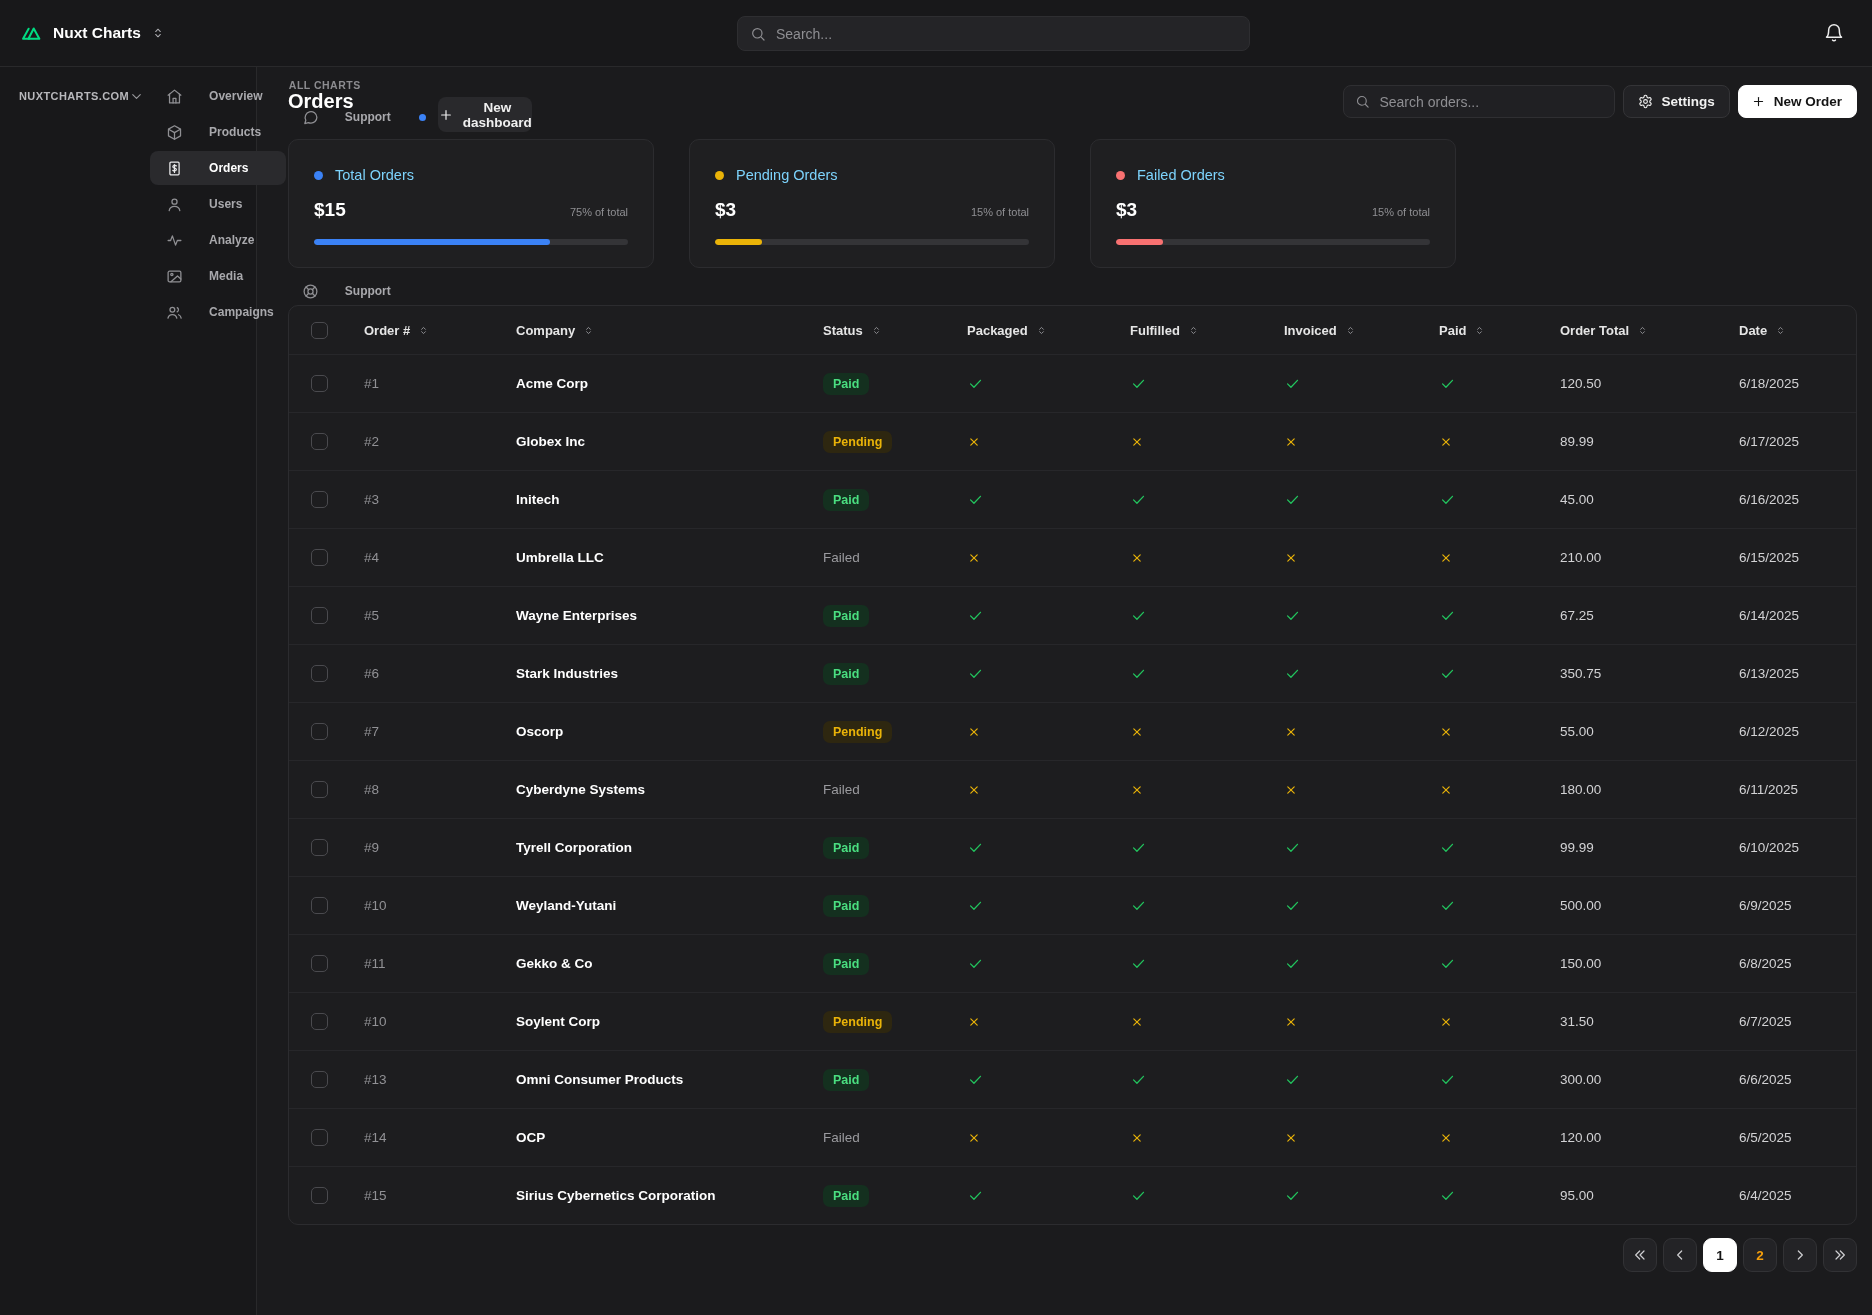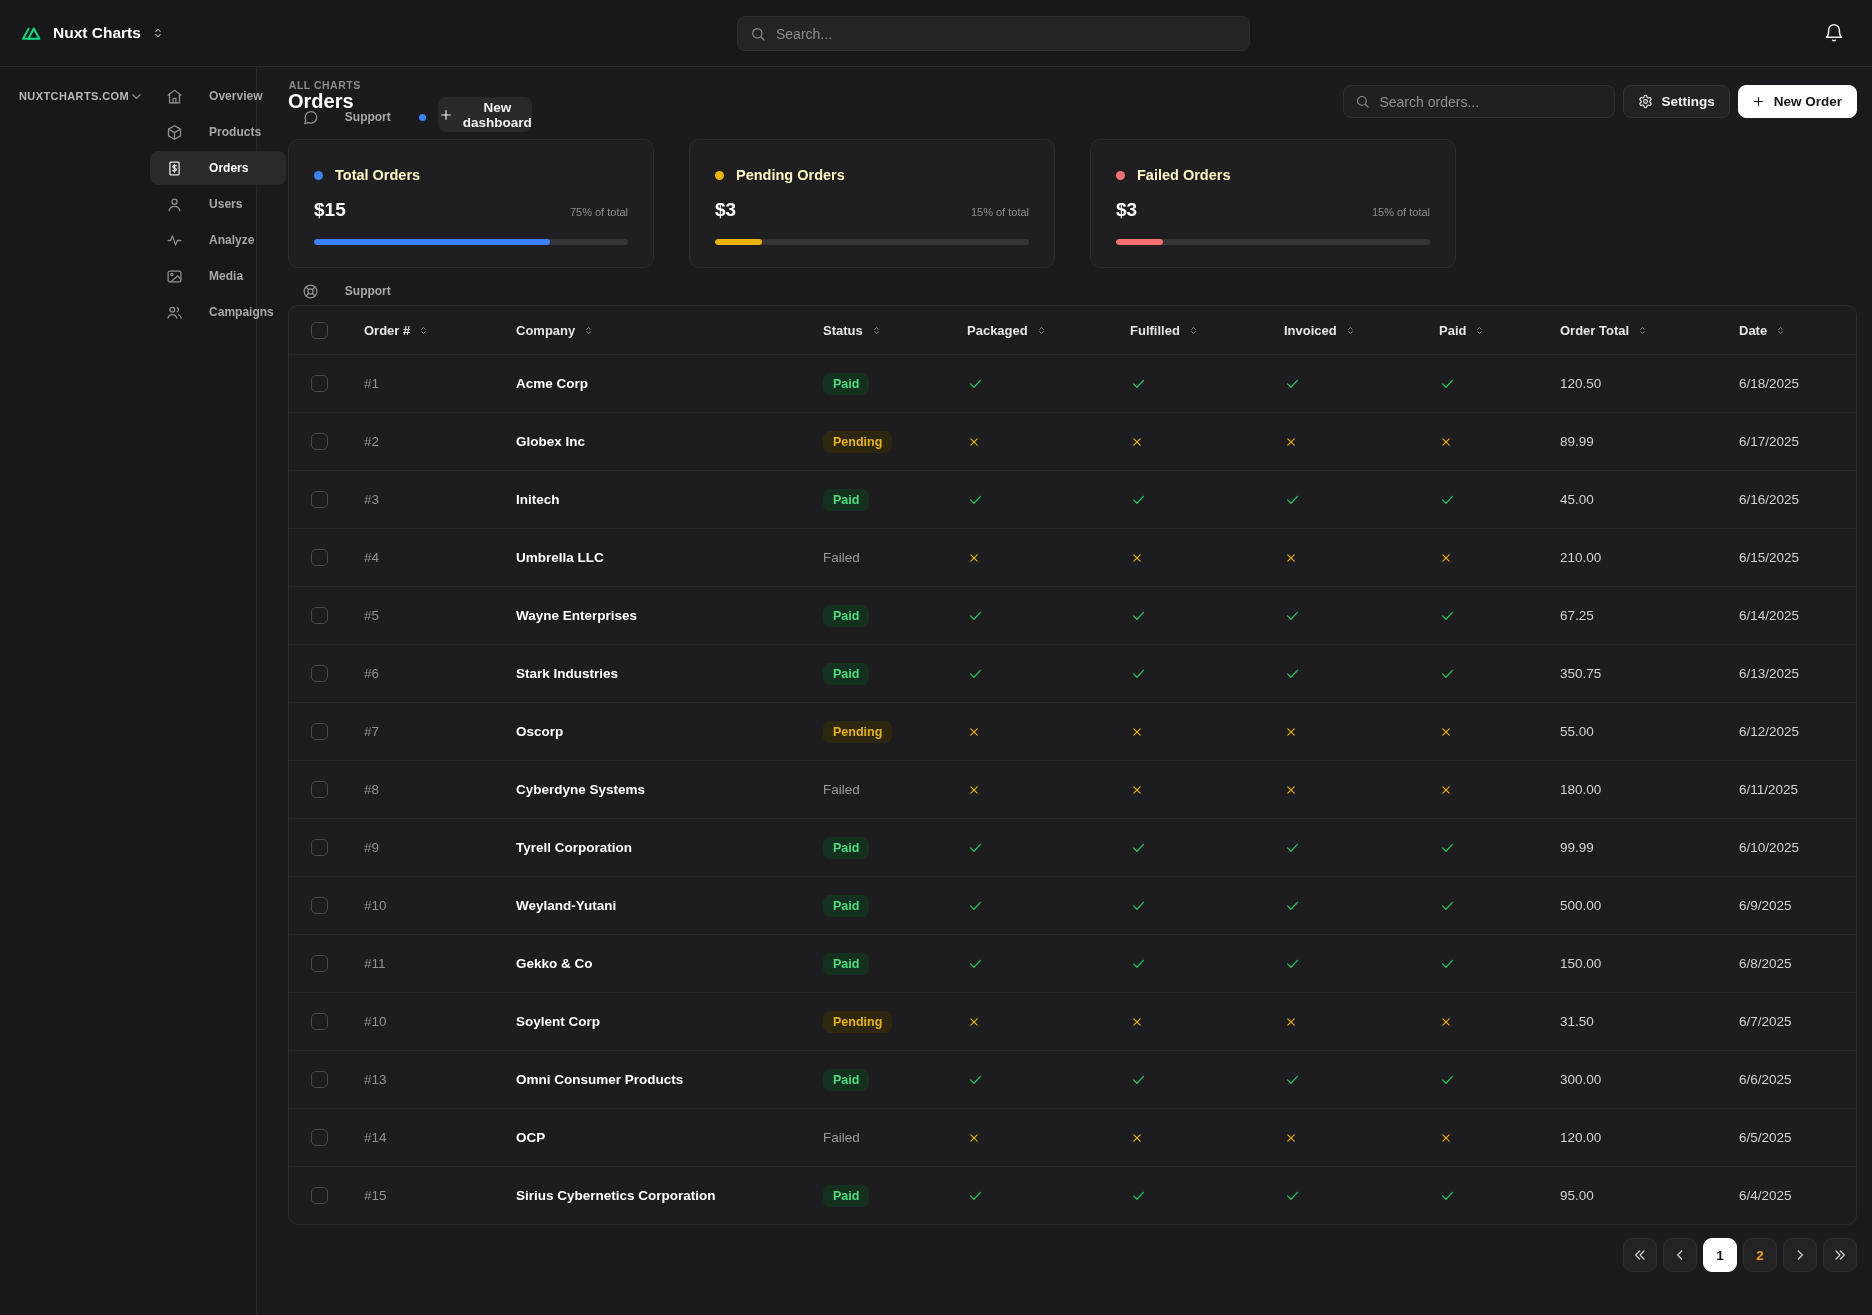--- a/index.html
+++ b/index.html
@@ -53,21 +53,21 @@
   .btn { height: 33px; border-radius: 8px; display: flex; align-items: center; gap: 8px; font-family: inherit; font-size: 13.5px; font-weight: 700; padding: 0 14px; cursor: pointer; }
   .btn .icon { width: 15px; height: 15px; }
   .btn-dark { background: #222225; border: 1px solid #343437; color: #f2f2f2; }
   .btn-light { background: #ffffff; border: 1px solid #ffffff; color: #141414; padding-left: 12px; }
 
   
   .cards { margin-top: 21px; display: grid; grid-template-columns: repeat(4, 1fr); gap: 35px; }
   .card { height: 129px; background: #1f1f21; border: 1px solid #2c2c2f; border-radius: 10px; padding: 25px 25px 0; position: relative; }
   .card-top { display: flex; align-items: center; gap: 12px; margin-top: 2px; }
   .dot { width: 9px; height: 9px; border-radius: 50%; flex: none; }
-  .card-label { font-size: 14.5px; font-weight: 700; color: #fef9c3; }
+  .card-label { font-size: 14.5px; font-weight: 400; color: #7dd3fc; }
   .card-mid { display: flex; align-items: baseline; justify-content: space-between; margin-top: 16px; }
   .card-value { font-size: 19px; font-weight: 800; color: #fff; }
   .card-pct { font-size: 11px; color: #8f8f93; }
   .bar { position: absolute; left: 25px; right: 25px; bottom: 22px; height: 6px; border-radius: 99px; background: #343437; overflow: hidden; }
   .bar-fill { height: 100%; border-radius: 99px; }
 
   
   .tablewrap { margin-top: 37px; background: #1d1d1f; border: 1px solid #2c2c2f; border-radius: 10px; overflow: hidden; }
   .thead, .trow { display: grid; grid-template-columns: 60px 152px 307px 144px 163px 154px 155px 121px 179px 1fr; align-items: center; }
   .thead { height: 48px; }

